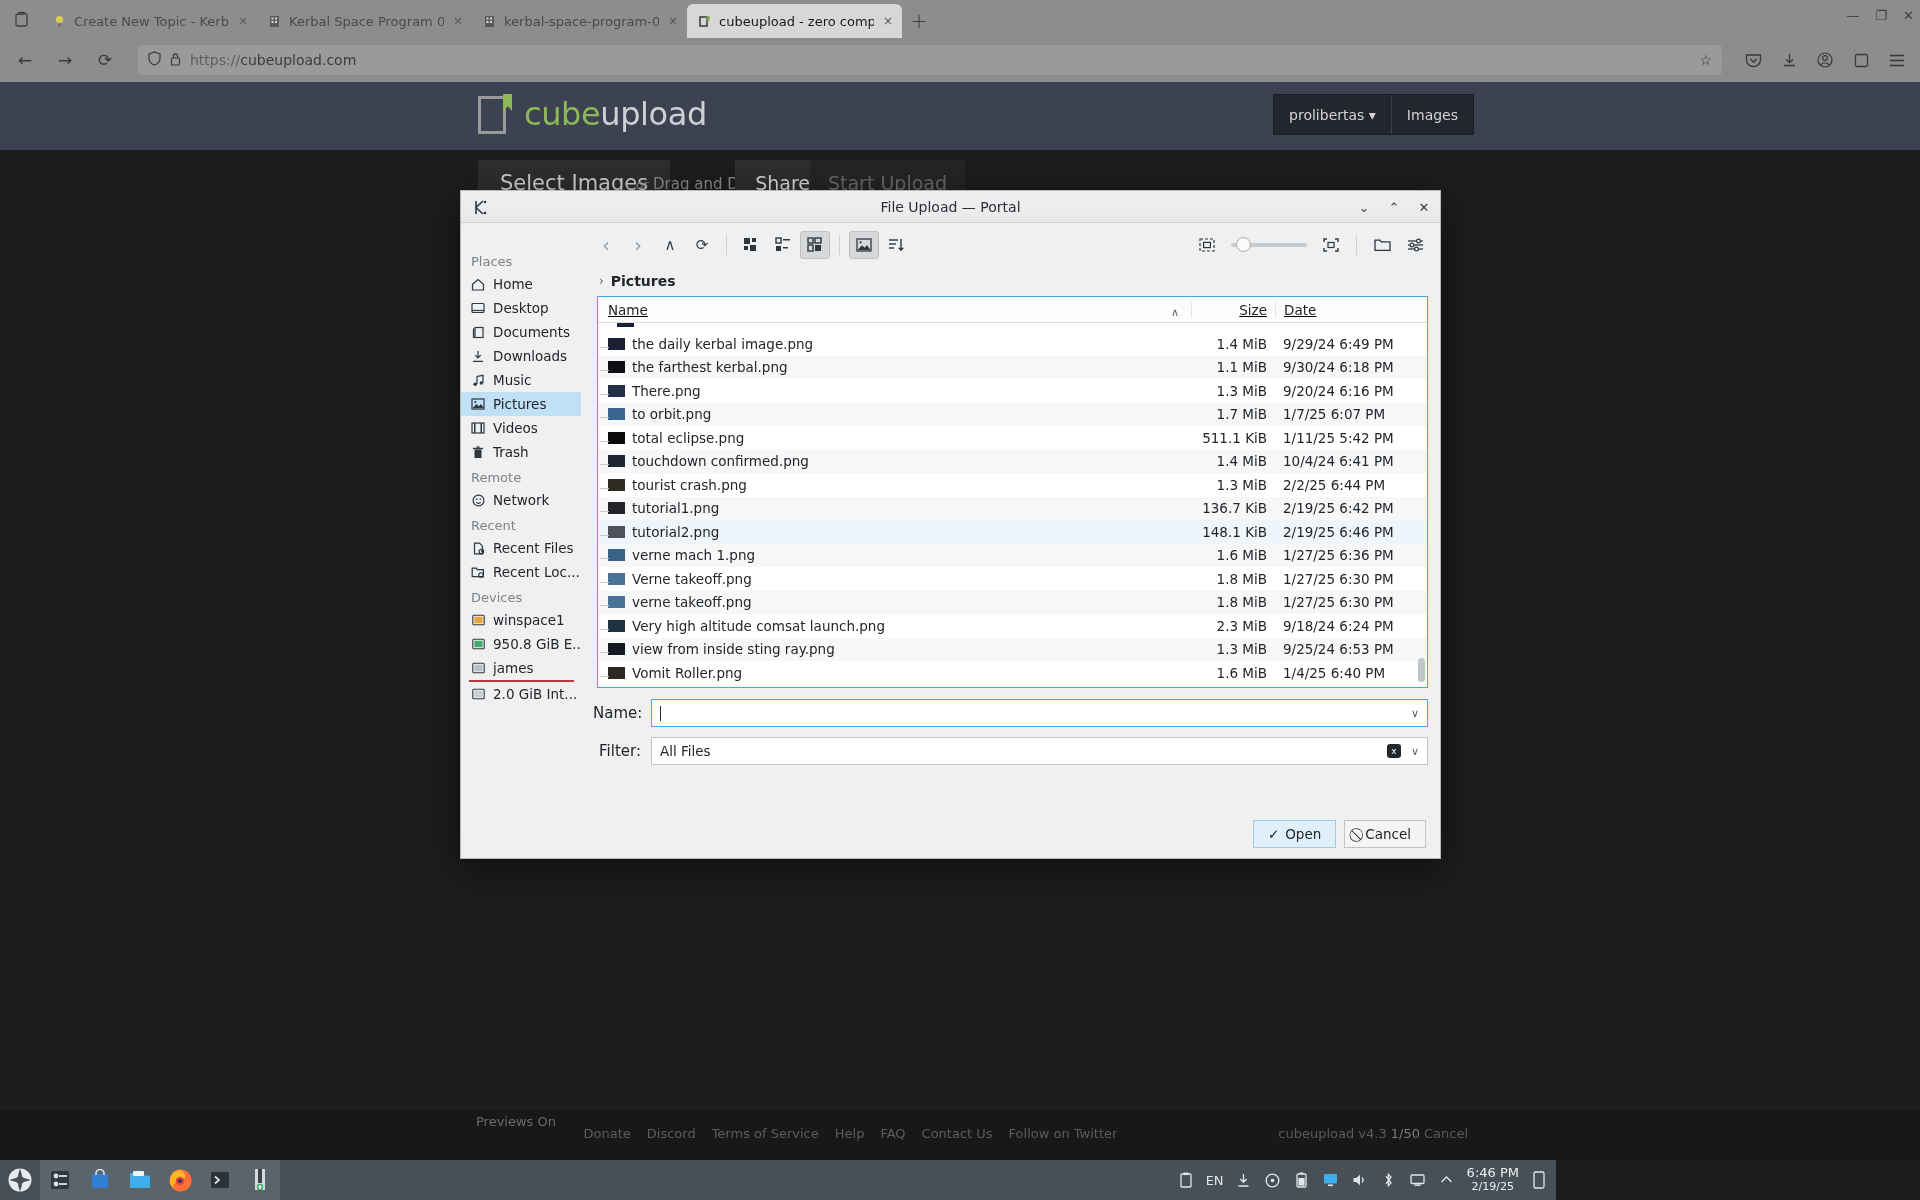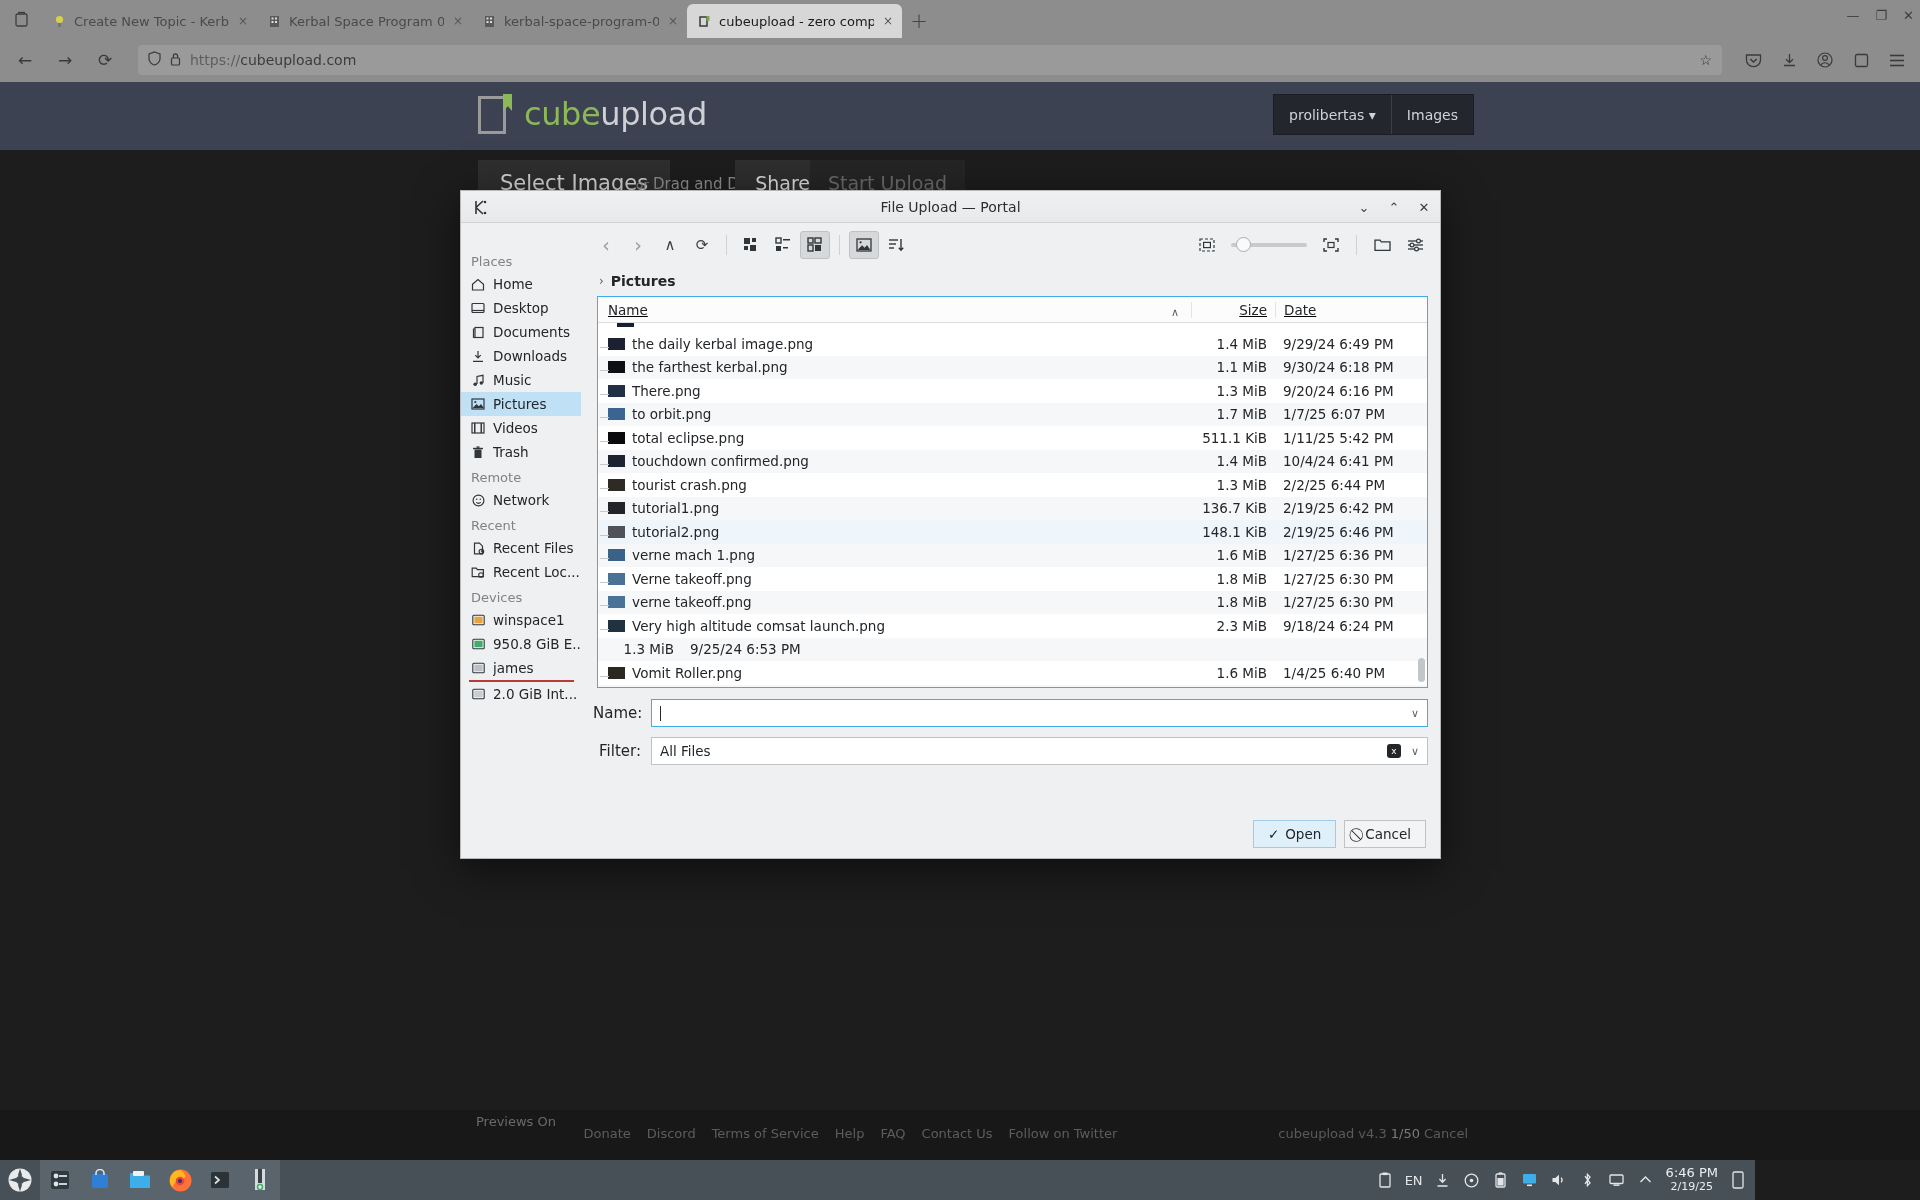--- a/index.html
+++ b/index.html
@@ -128,21 +128,21 @@
   .fbox { flex:1; height:28px; background:#fff; border:1px solid #bfc3c6; display:flex; align-items:center; padding:0 6px 0 8px; font-size:13.5px; color:#232629; position:relative; }
   .fbox.focus { border:1px solid #3daee9; }
   .caret { width:1px; height:15px; background:#232629; }
   .fbox .arrow { position:absolute; right:8px; color:#5c6166; font-size:11px; }
   .fbox .clearbtn { position:absolute; right:26px; width:14px; height:14px; border-radius:3px; background:#232629; color:#fff; font-size:9px; display:flex; align-items:center; justify-content:center; }
   #dlg-buttons { position:absolute; right:14px; bottom:10px; display:flex; gap:8px; }
   .dbtn { height:28px; padding:0 14px; display:flex; align-items:center; gap:6px; font-size:13.5px; border:1px solid #bfc3c6; background:#f3f4f5; color:#232629; }
   .dbtn.primary { background:#dff0fb; border:1px solid #9fcbe8; }
 
   
-  #taskbar { position:absolute; left:0; bottom:0; width:1755px; height:40px; background:#475057; display:flex; }
+  #taskbar { position:absolute; left:0; bottom:0; width:1556px; height:40px; background:#475057; display:flex; }
   .tb-app { width:40px; height:40px; display:flex; align-items:center; justify-content:center; position:relative; }
   .tb-app.run { background:#5a646c; }
   #tray { position:absolute; right:8px; top:0; height:40px; display:flex; align-items:center; gap:11px; color:#e3e6e8; font-size:14px; }
   #clock { text-align:center; line-height:1.15; font-size:13px; color:#eceff1; }
   #clock .d { font-size:11px; }
   .sysicon { width:18px; display:flex; align-items:center; justify-content:center; font-size:14px; }
 </style>
 </head>
 <body>
 
@@ -696,20 +696,25 @@
             <div class="row">
               <div class="c-name">
                 <span class="branch"></span>
                 <span class="thumb" style="background: rgb(32, 49, 63);"></span>
                 <span>Very high altitude comsat launch.png</span>
               </div>
               <div class="c-size">2.3 MiB</div>
               <div class="c-date">9/18/24 6:24 PM</div>
             </div>
             <div class="row alt">
+              <div class="c-name">
+                <span class="branch"></span>
+                <span class="thumb" style="background: rgb(20, 26, 34);"></span>
+                <span>view from inside sting ray.png</span>
+              </div>
               <div class="c-size">1.3 MiB</div>
               <div class="c-date">9/25/24 6:53 PM</div>
             </div>
             <div class="row">
               <div class="c-name">
                 <span class="branch"></span>
                 <span class="thumb" style="background: rgb(44, 39, 33);"></span>
                 <span>Vomit Roller.png</span>
               </div>
               <div class="c-size">1.6 MiB</div>

